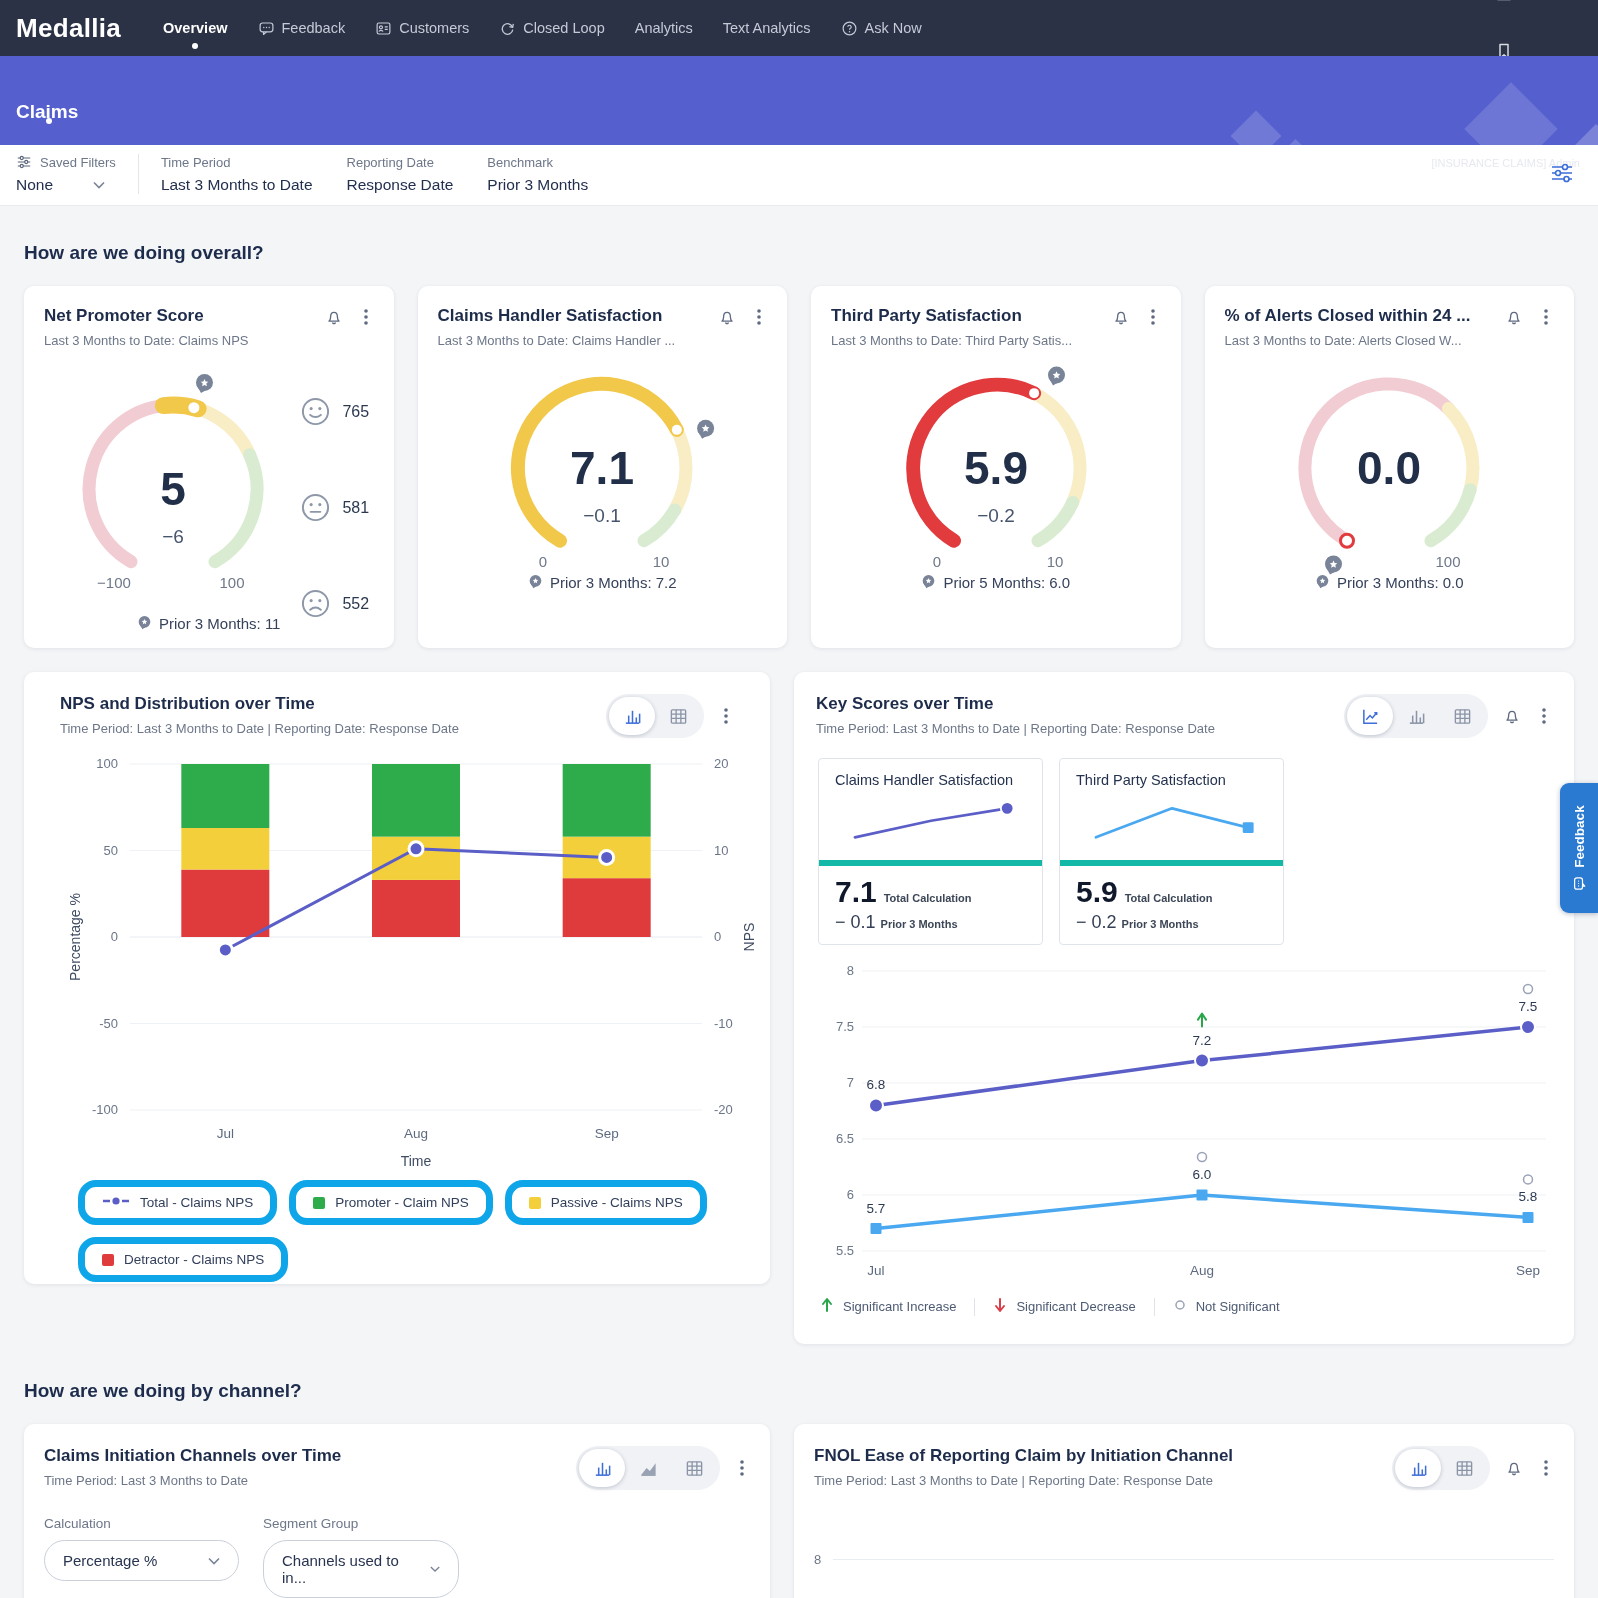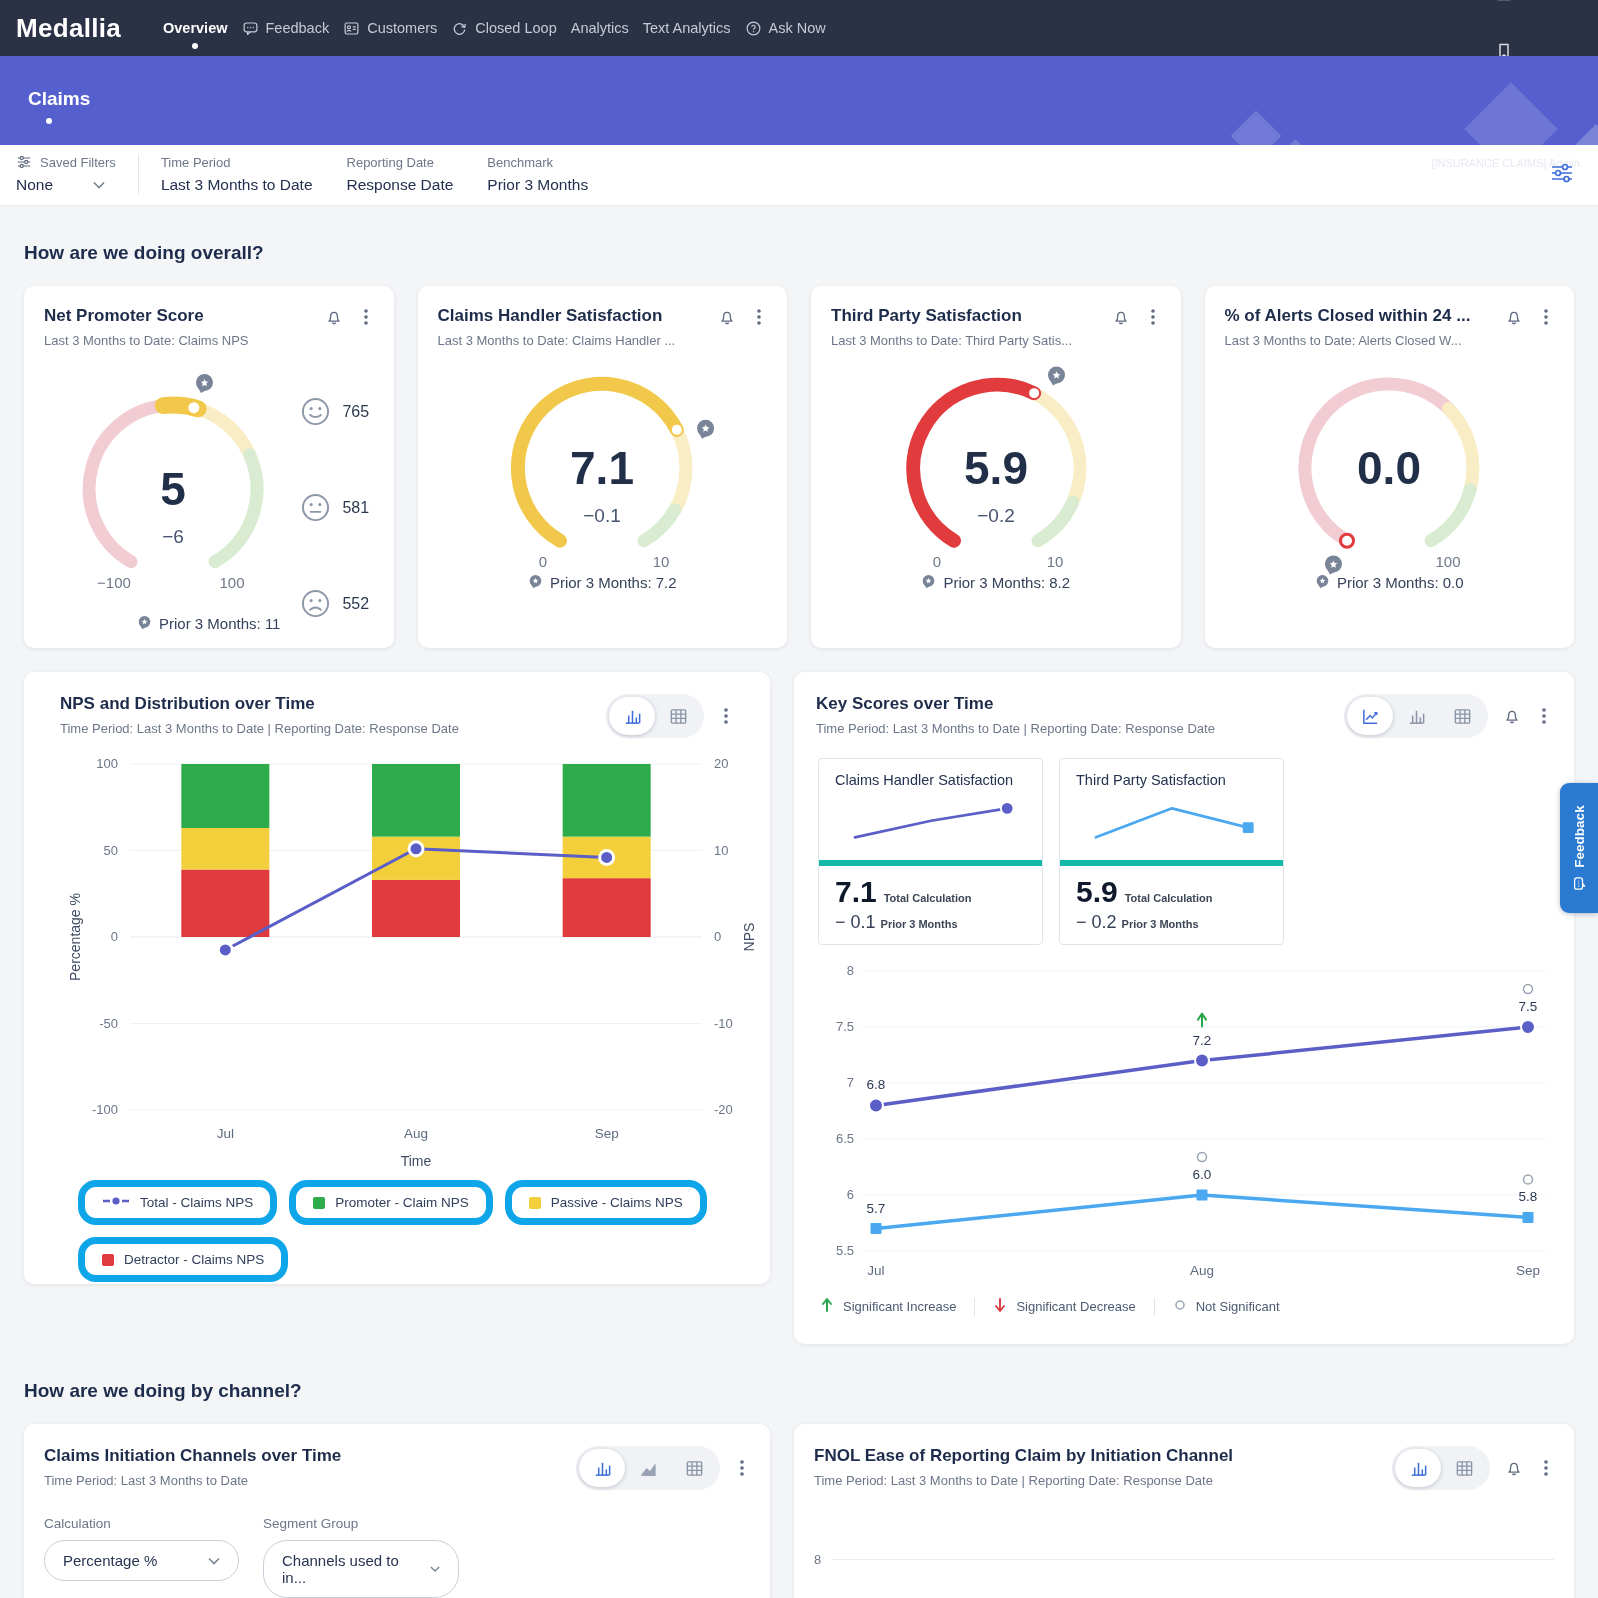--- a/index.html
+++ b/index.html
@@ -4,35 +4,35 @@
 <style>
   * { margin:0; padding:0; box-sizing:border-box; }
   html,body { width:1598px; height:1598px; overflow:hidden; background:#f4f5f7;
     font-family:"Liberation Sans", sans-serif; color:#20304c; }
   svg text { font-family:"Liberation Sans", sans-serif; }
   button { font-family:inherit; cursor:pointer; }
 
   
   .topnav { height:56px; background:#2c3246; display:flex; align-items:center; padding:0 18px 0 16px; }
   .logo { color:#fff; font-size:26px; font-weight:bold; letter-spacing:.3px; cursor:pointer; }
-  .nav-items { display:flex; align-items:center; gap:14px; margin-left:42px; }
+  .nav-items { display:flex; align-items:center; gap:30px; margin-left:42px; }
   .nav-item { display:flex; align-items:center; gap:7px; color:#c4cad6; font-size:14.5px; text-decoration:none; position:relative; cursor:pointer; }
   .nav-item.active { color:#fff; font-weight:bold; }
   .nav-dot { position:absolute; left:50%; bottom:-13px; width:6px; height:6px; border-radius:50%; background:#fff; transform:translateX(-50%); }
   .nav-item svg { width:17px; height:17px; }
   .nav-right { margin-left:auto; display:flex; align-items:center; gap:36px; color:#d6dae2;flex-direction:column; }
   .nav-right .icon-btn { color:#d6dae2; }
   .nav-right svg { width:19px; height:19px; }
   .user-block { margin-left:4px; line-height:1.35; }
   .user-role { font-size:11px; color:#e6e9f0; }
   .user-name { font-size:14px; font-weight:bold; color:#fff; }
 
   
   .banner { height:89px; background:#5560ce; position:relative; overflow:hidden; }
-  .banner-title { position:absolute; left:16px; top:32px; color:#fff; font-size:19px; font-weight:bold;margin-left:12px; }
+  .banner-title { position:absolute; left:16px; top:45px; color:#fff; font-size:19px; font-weight:bold; }
   .banner-dot { position:absolute; left:46px; top:62px; width:6px; height:6px; border-radius:50%; background:#fff; }
   .dmd { position:absolute; background:rgba(255,255,255,.16); transform:rotate(45deg); }
   .d1{left:1238px; top:62px; width:36px; height:36px;}
   .d2{left:1288px; top:86px; width:15px; height:15px;}
   .d3{left:1478px; top:40px; width:66px; height:66px; background:rgba(255,255,255,.14);}
   .d4{left:1548px; top:88px; width:96px; height:96px; background:rgba(255,255,255,.22);}
 
   
   .filterbar { background:#fff; border-bottom:1px solid #e7eaee; display:flex; align-items:center; padding:9px 24px 11px 16px; }
   .filter-group { cursor:pointer;text-align:right; }
@@ -436,21 +436,21 @@
               <path d="M0,-4 L1.12,-1.54 L3.8,-1.24 L1.81,0.59 L2.35,3.24 L0,1.9 L-2.35,3.24 L-1.81,0.59 L-3.8,-1.24 L-1.12,-1.54 Z" fill="#fff" transform="translate(0 0.4)"></path>
             </g>
           </svg>
       </div>
       <div class="bench-row">
         <svg viewBox="0 0 18 20">
             <circle cx="9" cy="8" r="7" fill="#7a8498"></circle>
             <polygon points="2.5,10 6.5,17 10,14.5" fill="#7a8498"></polygon>
             <path d="M9 4.6 l1 2.1 2.3 0.3 -1.7 1.6 0.4 2.3 -2-1.1 -2 1.1 0.4-2.3 -1.7-1.6 2.3-0.3 z" fill="#fff"></path>
           </svg>
-        <span>Prior 3 Months: 8.2</span>
+        <span>Prior 5 Months: 6.0</span>
       </div>
     </div>
 
     <div class="card gauge-card">
       <div class="card-head">
         <div style="min-width:0;">
           <div class="card-title">% of Alerts Closed within 24 ...</div>
           <div class="card-sub">Last 3 Months to Date: Alerts Closed W...</div>
         </div>
         <div class="head-icons">

